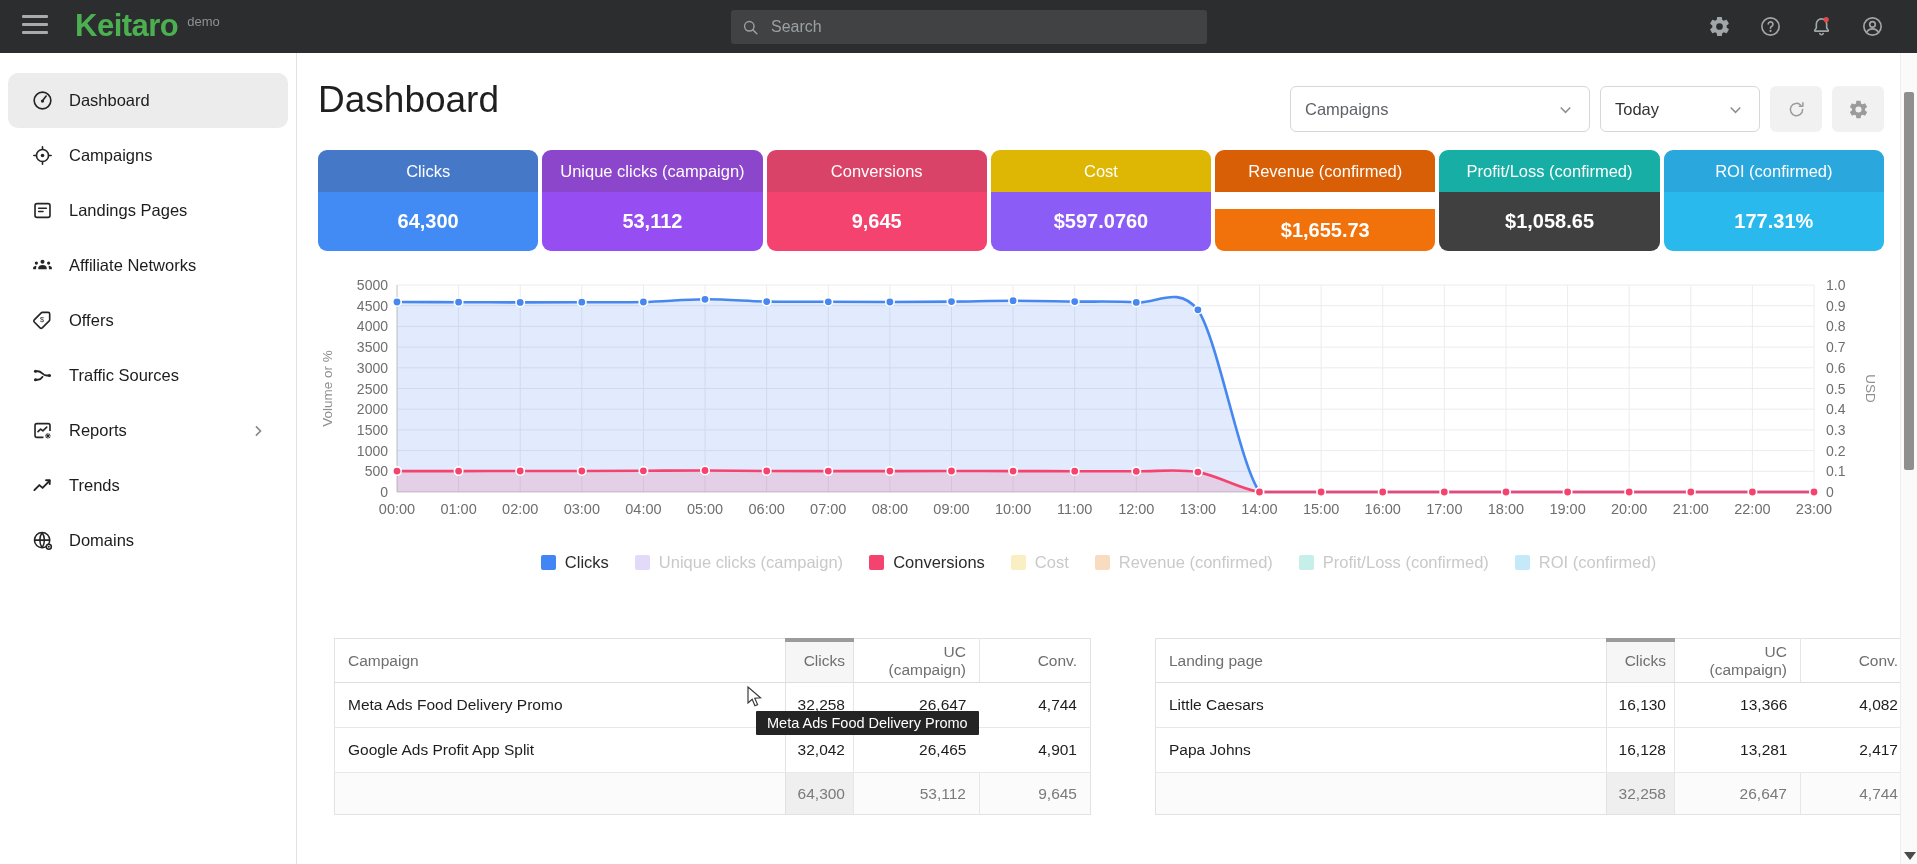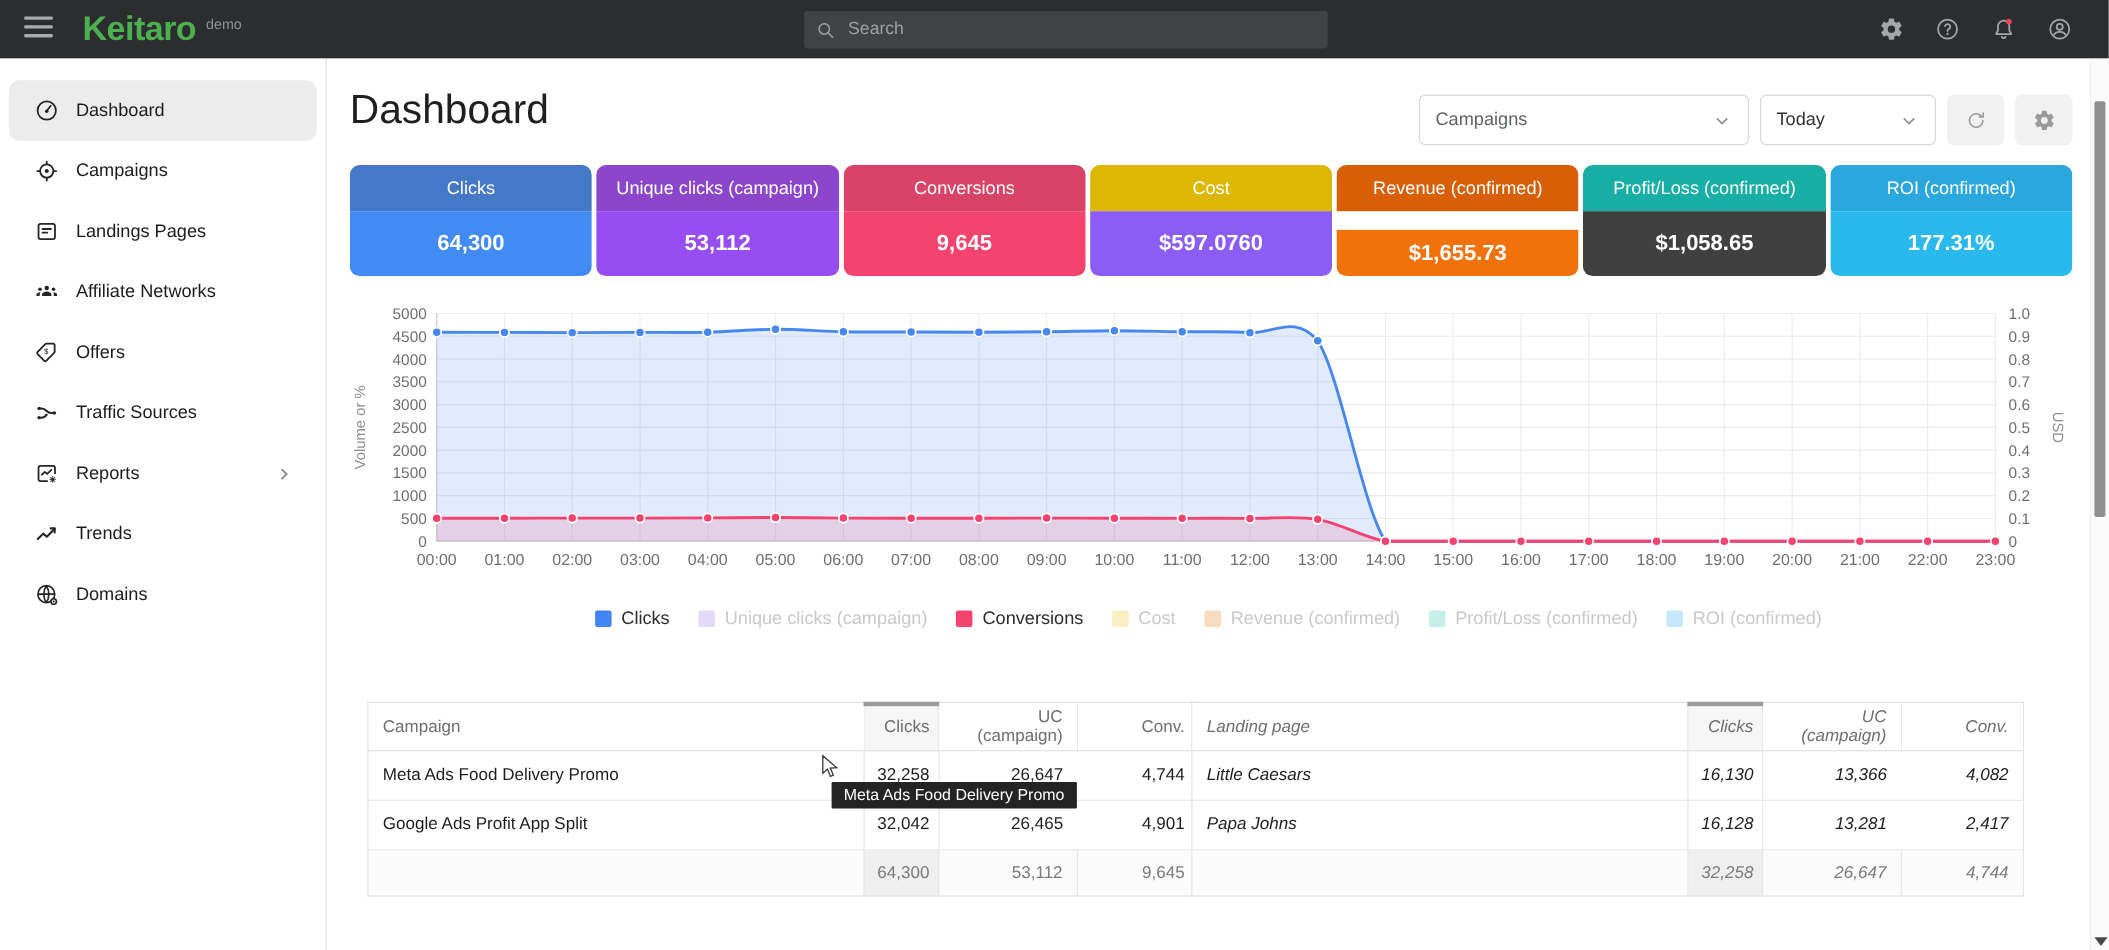--- a/index.html
+++ b/index.html
@@ -47,21 +47,21 @@
   .chart-wrap { position:absolute; left:21px; top:209px; width:1566px; height:272px; }
   
   .legend { position:absolute; left:0; top:500px; width:1603px; display:flex; justify-content:center; gap:26px; }
   .legend-item { display:flex; align-items:center; gap:9px; cursor:pointer; }
   .legend-item .sw { width:15px; height:15px; border-radius:2px; }
   .legend-item .lg-label { font-size:16.5px; color:#2c2c2c; }
   .legend-item.off .lg-label { color:#c9c9c9; }
   
   .data-table { position:absolute; top:585px; width:756px; border-collapse:collapse; table-layout:fixed; background:#fff; font-size:15.5px; border:1px solid #e2e2e2; }
   .t-left  { left:37px; }
-  .t-right { left:786px;font-style:italic; }
+  .t-right { left:858px; }
   .data-table th { height:44px; font-weight:400; color:#6f6f6f; text-align:right; padding:0 13px; border-bottom:1px solid #dedede; position:relative; background:#fff; }
   .data-table th:first-child { text-align:left; }
   .data-table td { height:45px; color:#1d1d1d; text-align:right; padding:0 13px; border-bottom:1px solid #e8e8e8; }
   .data-table td:first-child { text-align:left; }
   .data-table th:nth-child(n+2) { border-left:1px solid #e6e6e6; }
   .data-table tr.total td { height:42px; color:#7a7a7a; border-bottom:none; background:#fbfbfb; border-left:1px solid #e6e6e6; }
   .data-table tr.total td:first-child { border-left:none; }
   .data-table .col-clicks { border-left:1px solid #e2e2e2 !important; border-right:1px solid #e2e2e2; padding:0 8px; }
   .data-table th.col-clicks { background:#f6f6f6; }
   .data-table th.col-clicks::before { content:""; position:absolute; top:-1px; left:-1px; right:-1px; height:4px; background:#9b9b9b; }

